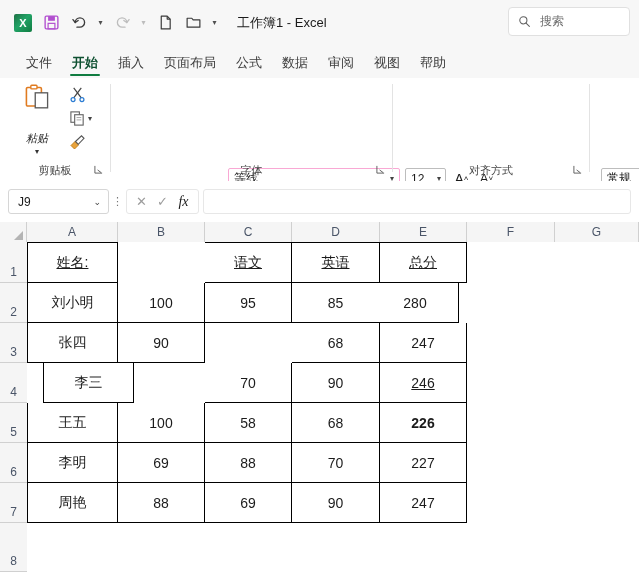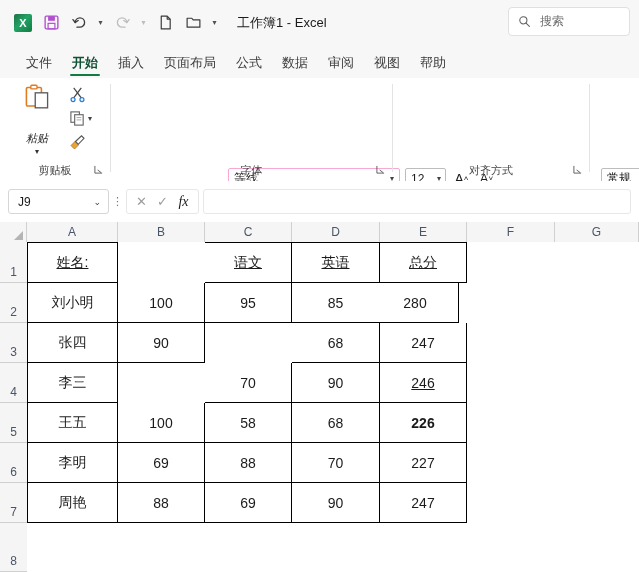--- a/index.html
+++ b/index.html
@@ -481,21 +481,21 @@
       <div class="cell" style="left:91px;  top:41px; width:87px; height:40px;">100</div>
       <div class="cell" style="left:178px; top:41px; width:87px; height:40px;">95</div>
       <div class="cell" style="left:265px; top:41px; width:88px; height:40px;text-align:center;">85</div>
       <div class="cell" style="left:345px; top:41px; width:87px; height:40px;">280</div>
 
       <div class="cell firstcol" style="left:0;   top:81px; width:91px; height:40px;">张四</div>
       <div class="cell" style="left:91px;  top:81px; width:87px; height:40px;">90</div>
       <div class="cell" style="left:265px; top:81px; width:88px; height:40px;">68</div>
       <div class="cell" style="left:353px; top:81px; width:87px; height:40px;">247</div>
 
-      <div class="cell firstcol" style="left:0;   top:121px; width:91px; height:40px;">李三</div>
+      <div class="cell firstcol" style="left:16px;   top:121px; width:91px; height:40px;">李三</div>
       <div class="cell" style="left:178px; top:121px; width:87px; height:40px;">70</div>
       <div class="cell" style="left:265px; top:121px; width:88px; height:40px;">90</div>
       <div class="cell" style="left:353px; top:121px; width:87px; height:40px;text-decoration:underline;">246</div>
 
       <div class="cell firstcol" style="left:0;   top:161px; width:91px; height:40px;">王五</div>
       <div class="cell" style="left:91px;  top:161px; width:87px; height:40px;">100</div>
       <div class="cell" style="left:178px; top:161px; width:87px; height:40px;">58</div>
       <div class="cell" style="left:265px; top:161px; width:88px; height:40px;">68</div>
       <div class="cell" style="left:353px; top:161px; width:87px; height:40px;font-weight:bold;">226</div>
 

